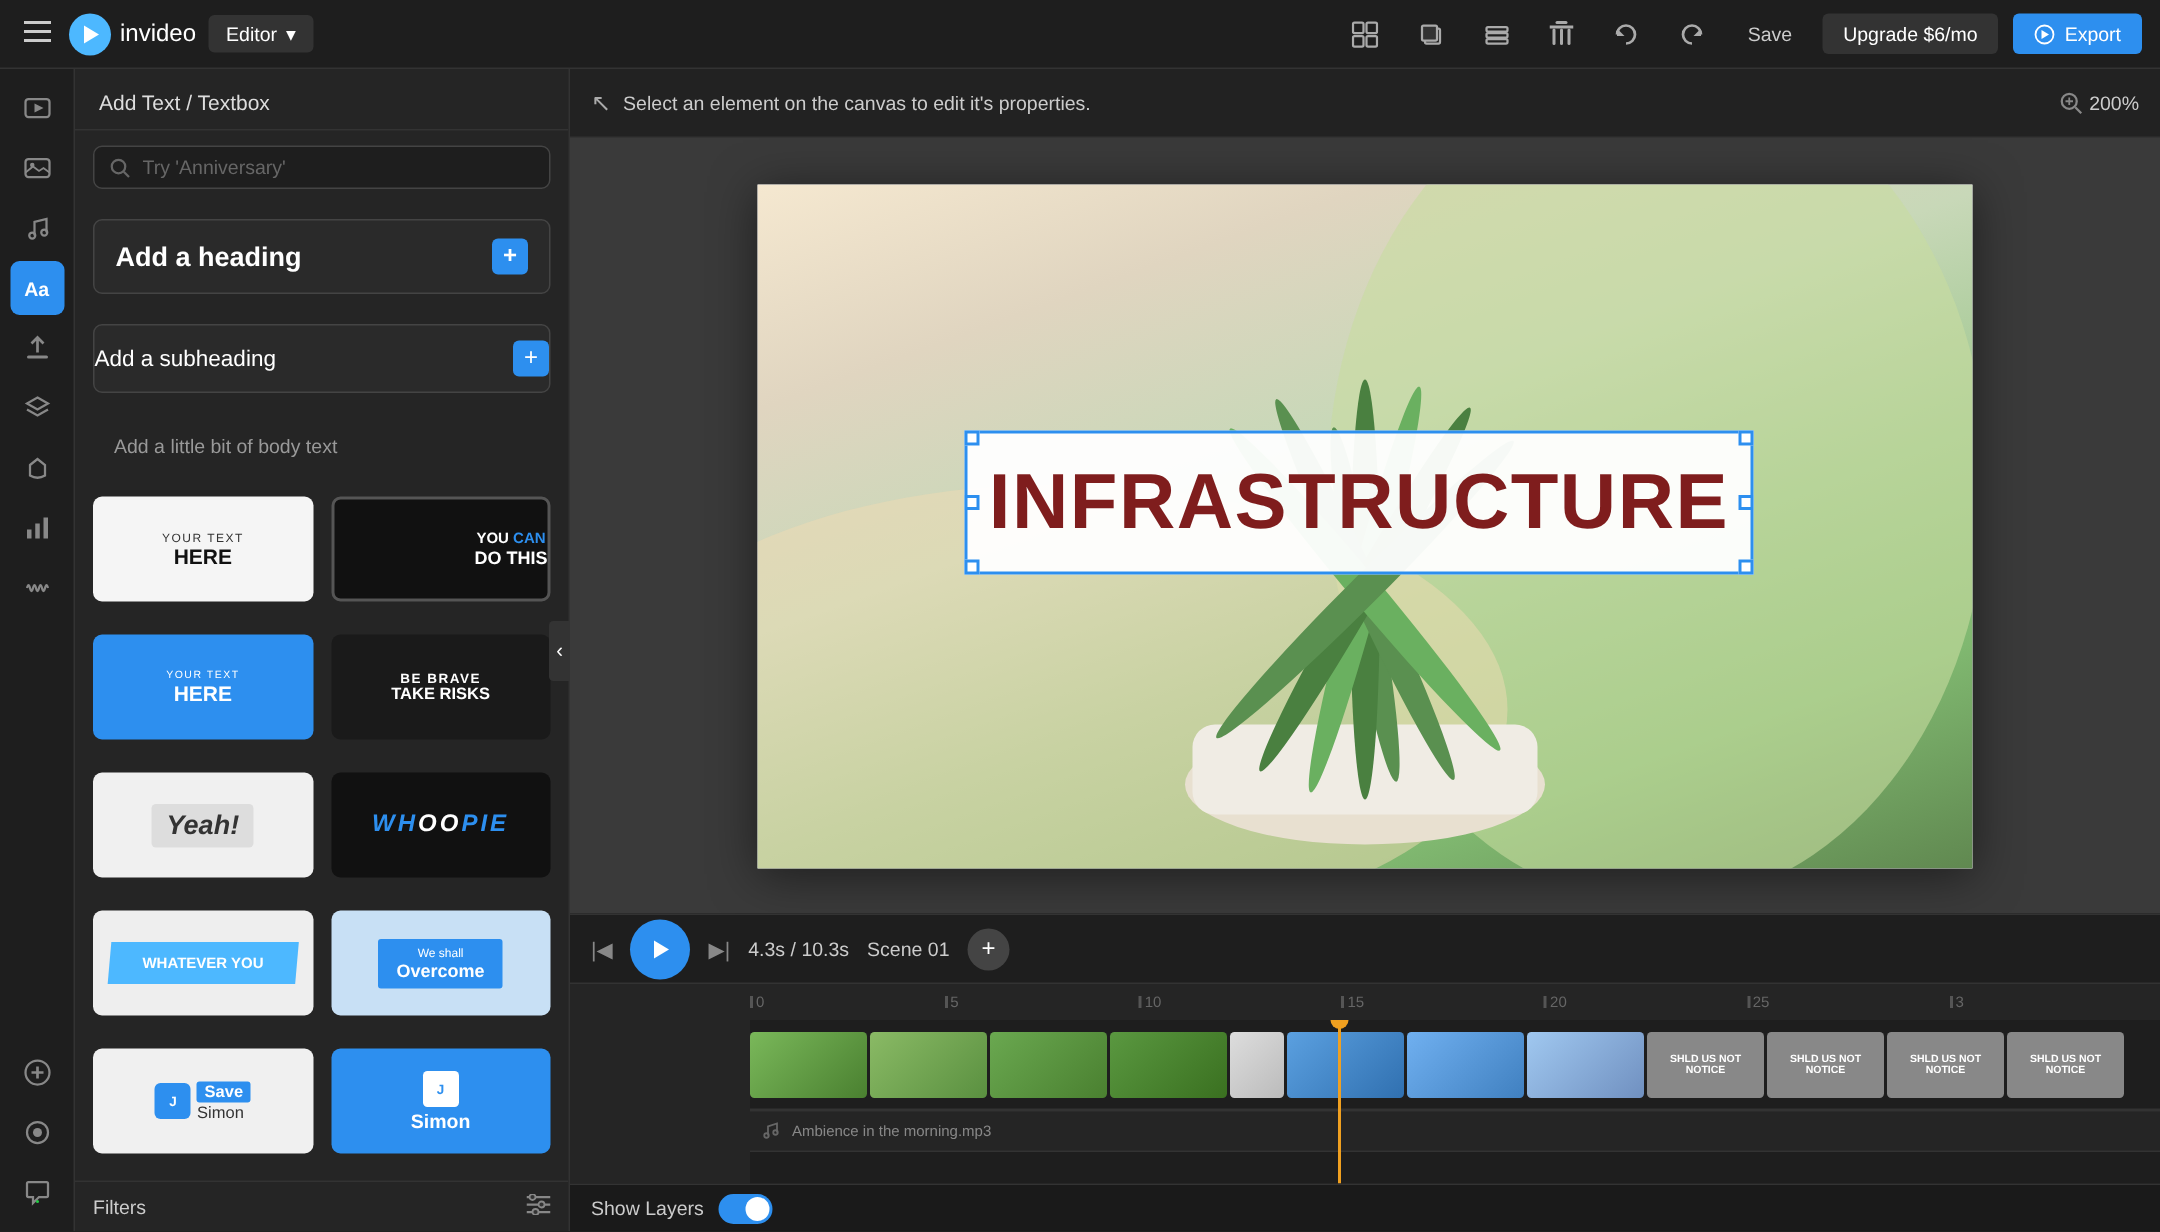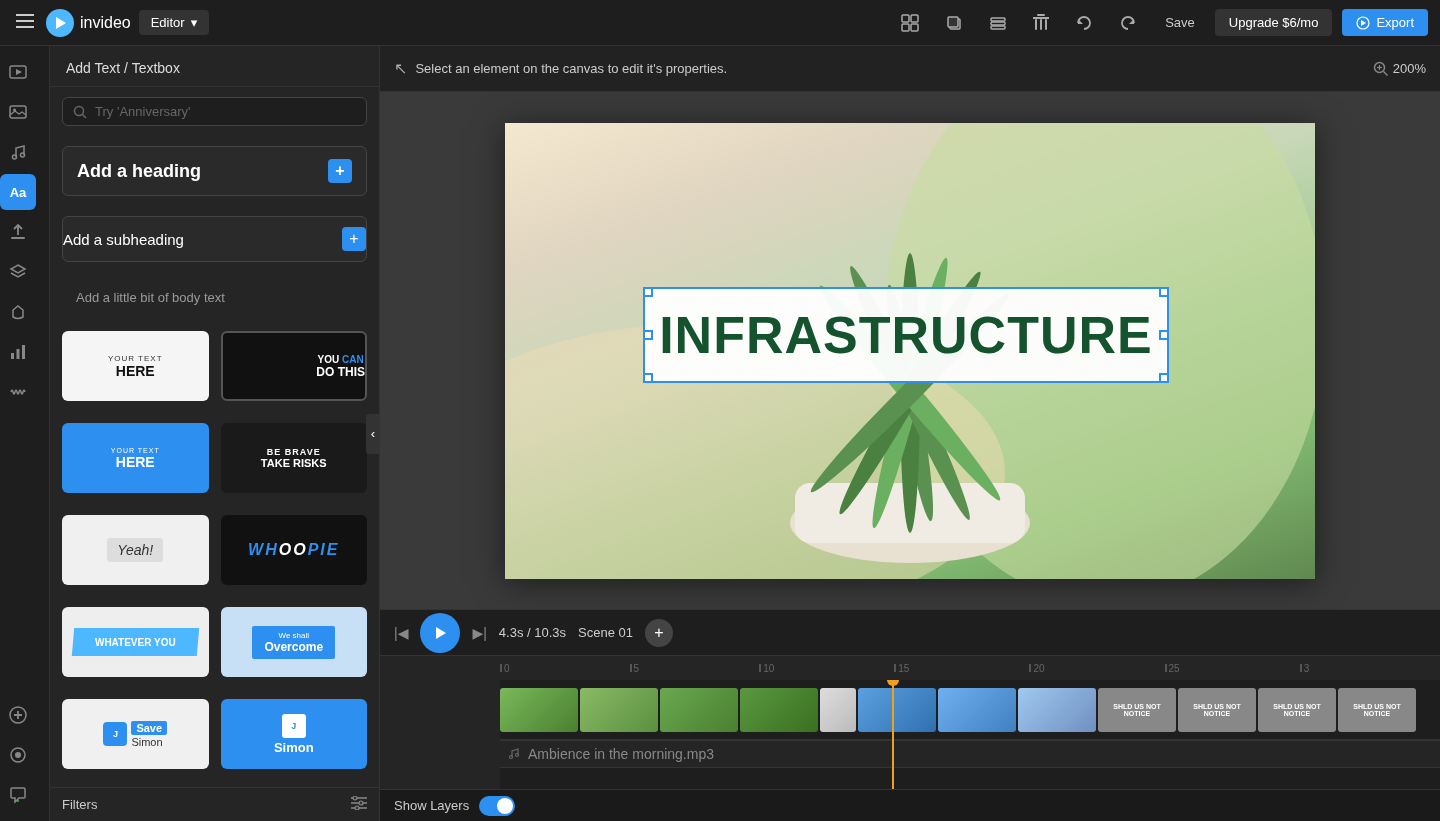--- a/index.html
+++ b/index.html
@@ -16,21 +16,21 @@
     .topbar-actions { display: flex; align-items: center; gap: 10px; }
     .icon-btn { background: none; border: none; color: #ccc; cursor: pointer; padding: 4px 8px; font-size: 18px; display: flex; align-items: center; justify-content: center; }
     .save-btn { background: none; border: none; color: #ccc; cursor: pointer; font-size: 13px; padding: 5px 10px; }
     .upgrade-btn { background: #333; border: none; color: #fff; padding: 6px 14px; border-radius: 4px; cursor: pointer; font-size: 13px; }
     .export-btn { background: #2d8fef; border: none; color: #fff; padding: 6px 14px; border-radius: 4px; cursor: pointer; font-size: 13px; display: flex; align-items: center; gap: 6px; }
 
     
     .main { display: flex; flex: 1; overflow: hidden; }
 
     
-    .icon-sidebar { width: 50px; background: #1e1e1e; display: flex; flex-direction: column; align-items: flex-start; padding: 8px 0; gap: 4px; border-right: 1px solid #333; }
+    .icon-sidebar { width: 50px; background: #1e1e1e; display: flex; flex-direction: column; align-items: center; padding: 8px 0; gap: 4px; border-right: 1px solid #333; }
     .icon-sidebar-btn { width: 36px; height: 36px; background: none; border: none; color: #888; cursor: pointer; border-radius: 6px; display: flex; align-items: center; justify-content: center; font-size: 16px; }
     .icon-sidebar-btn.active { background: #2d8fef; color: #fff; }
     .icon-sidebar-spacer { flex: 1; }
     .icon-sidebar-bottom { display: flex; flex-direction: column; align-items: center; gap: 4px; }
 
     
     .left-panel { width: 330px; background: #252525; border-right: 1px solid #333; display: flex; flex-direction: column; overflow: hidden; }
     .panel-header { padding: 14px 16px 10px; font-size: 14px; font-weight: 500; color: #ddd; border-bottom: 1px solid #333; }
     .search-bar { margin: 10px 12px; background: #1e1e1e; border: 1px solid #444; border-radius: 6px; display: flex; align-items: center; padding: 6px 10px; gap: 8px; }
     .search-bar input { background: none; border: none; color: #fff; font-size: 13px; outline: none; flex: 1; }
@@ -61,21 +61,21 @@
 
     .tmpl-3 { background: #2d8fef; }
     .tmpl-3-inner { text-align: center; }
     .tmpl-3-top { font-size: 7px; color: #fff; letter-spacing: 1px; }
     .tmpl-3-bottom { font-size: 14px; color: #fff; font-weight: 800; }
 
     .tmpl-4 { background: #1a1a1a; }
 
     .tmpl-5 { background: #f0f0f0; }
     .tmpl-5-inner { background: #ddd; border-radius: 3px; padding: 4px 10px; }
-    .tmpl-5-text { font-size: 14px; color: #333; font-weight: 400; font-style: italic; }
+    .tmpl-5-text { font-size: 18px; color: #333; font-weight: 700; font-style: italic; }
 
     .tmpl-6 { background: #111; }
     .tmpl-6-inner { color: #2d8fef; font-size: 16px; font-weight: 800; letter-spacing: 2px; font-style: italic; }
     .tmpl-6-inner span { color: #fff; }
 
     .tmpl-7 { background: #eee; position: relative; overflow: hidden; }
     .tmpl-7-brush { background: #4db8ff; width: 85%; height: 28px; display: flex; align-items: center; justify-content: center; transform: skew(-5deg); }
     .tmpl-7-text { font-size: 10px; color: #fff; font-weight: 700; transform: skew(5deg); }
 
     .tmpl-8 { background: #c8e0f5; }
@@ -107,21 +107,21 @@
     .canvas-frame { width: 810px; height: 456px; background: #fff; position: relative; overflow: hidden; box-shadow: 0 4px 30px rgba(0,0,0,0.5); }
     .selected-text-box { position: absolute; top: 40%; left: 18%; width: 64%; background: rgba(255,255,255,0.95); display: flex; align-items: center; justify-content: center; cursor: move; }
     .handle { position: absolute; width: 10px; height: 10px; border: 2px solid #2d8fef; background: #fff; }
     .handle.tl { top: 0; left: 0; }
     .handle.tr { top: 0; right: 0; }
     .handle.bl { bottom: 0; left: 0; }
     .handle.br { bottom: 0; right: 0; }
     .handle.ml { top: 50%; left: 0; transform: translateY(-50%); }
     .handle.mr { top: 50%; right: 0; transform: translateY(-50%); }
     .selection-border { position: absolute; inset: 0; border: 2px solid #2d8fef; pointer-events: none; }
-    .infra-text { font-size: 52px; font-weight: 900; color: #14532d; letter-spacing: 1px; font-family: 'Arial Black', sans-serif; padding: 10px 20px; white-space: nowrap; }
+    .infra-text { font-size: 52px; font-weight: 900; color: #7f1d1d; letter-spacing: 1px; font-family: 'Arial Black', sans-serif; padding: 10px 20px; white-space: nowrap; }
 
     
     .timeline { height: 180px; background: #1e1e1e; border-top: 1px solid #333; display: flex; flex-direction: column; }
     .timeline-controls { height: 46px; display: flex; align-items: center; padding: 0 14px; gap: 12px; border-bottom: 1px solid #333; }
     .time-display { font-size: 13px; color: #ccc; }
     .scene-label { font-size: 13px; color: #ccc; display: flex; align-items: center; gap: 6px; }
     .scene-nav-btn { background: none; border: none; color: #888; cursor: pointer; font-size: 14px; }
     .play-btn { width: 40px; height: 40px; background: #2d8fef; border: none; border-radius: 50%; color: #fff; cursor: pointer; font-size: 16px; display: flex; align-items: center; justify-content: center; }
     .add-scene-btn { width: 28px; height: 28px; background: #444; border: none; border-radius: 50%; color: #fff; cursor: pointer; font-size: 16px; display: flex; align-items: center; justify-content: center; }
     .timeline-ruler { height: 24px; background: #252525; display: flex; align-items: center; padding: 0 0 0 120px; position: relative; overflow: hidden; }
@@ -531,21 +531,21 @@
             </div>
           </div>
 
           <div class="track-row" style="height:28px;background:#252525;border-top:1px solid #333;">
             <div style="display:flex;align-items:center;gap:6px;padding:0 8px;">
               <svg width="14" height="14" viewBox="0 0 14 14">
                   <path d="M4 10 L4 4 L10 2 L10 8" fill="none" stroke="#666" stroke-width="1.2"></path>
                   <circle cx="3" cy="10" r="1.5" fill="none" stroke="#666" stroke-width="1.2"></circle>
                   <circle cx="9" cy="8" r="1.5" fill="none" stroke="#666" stroke-width="1.2"></circle>
                 </svg>
-              <span style="font-size:14px;color:#888;">Ambience in the morning.mp3</span>
+              <span style="font-size:10px;color:#888;">Ambience in the morning.mp3</span>
             </div>
           </div>
         </div>
       </div>
     </div>
 
     <div class="bottom-bar">
       <span class="show-layers-label">Show Layers</span>
       <div class="toggle-switch">
         <div class="toggle-knob"></div>

